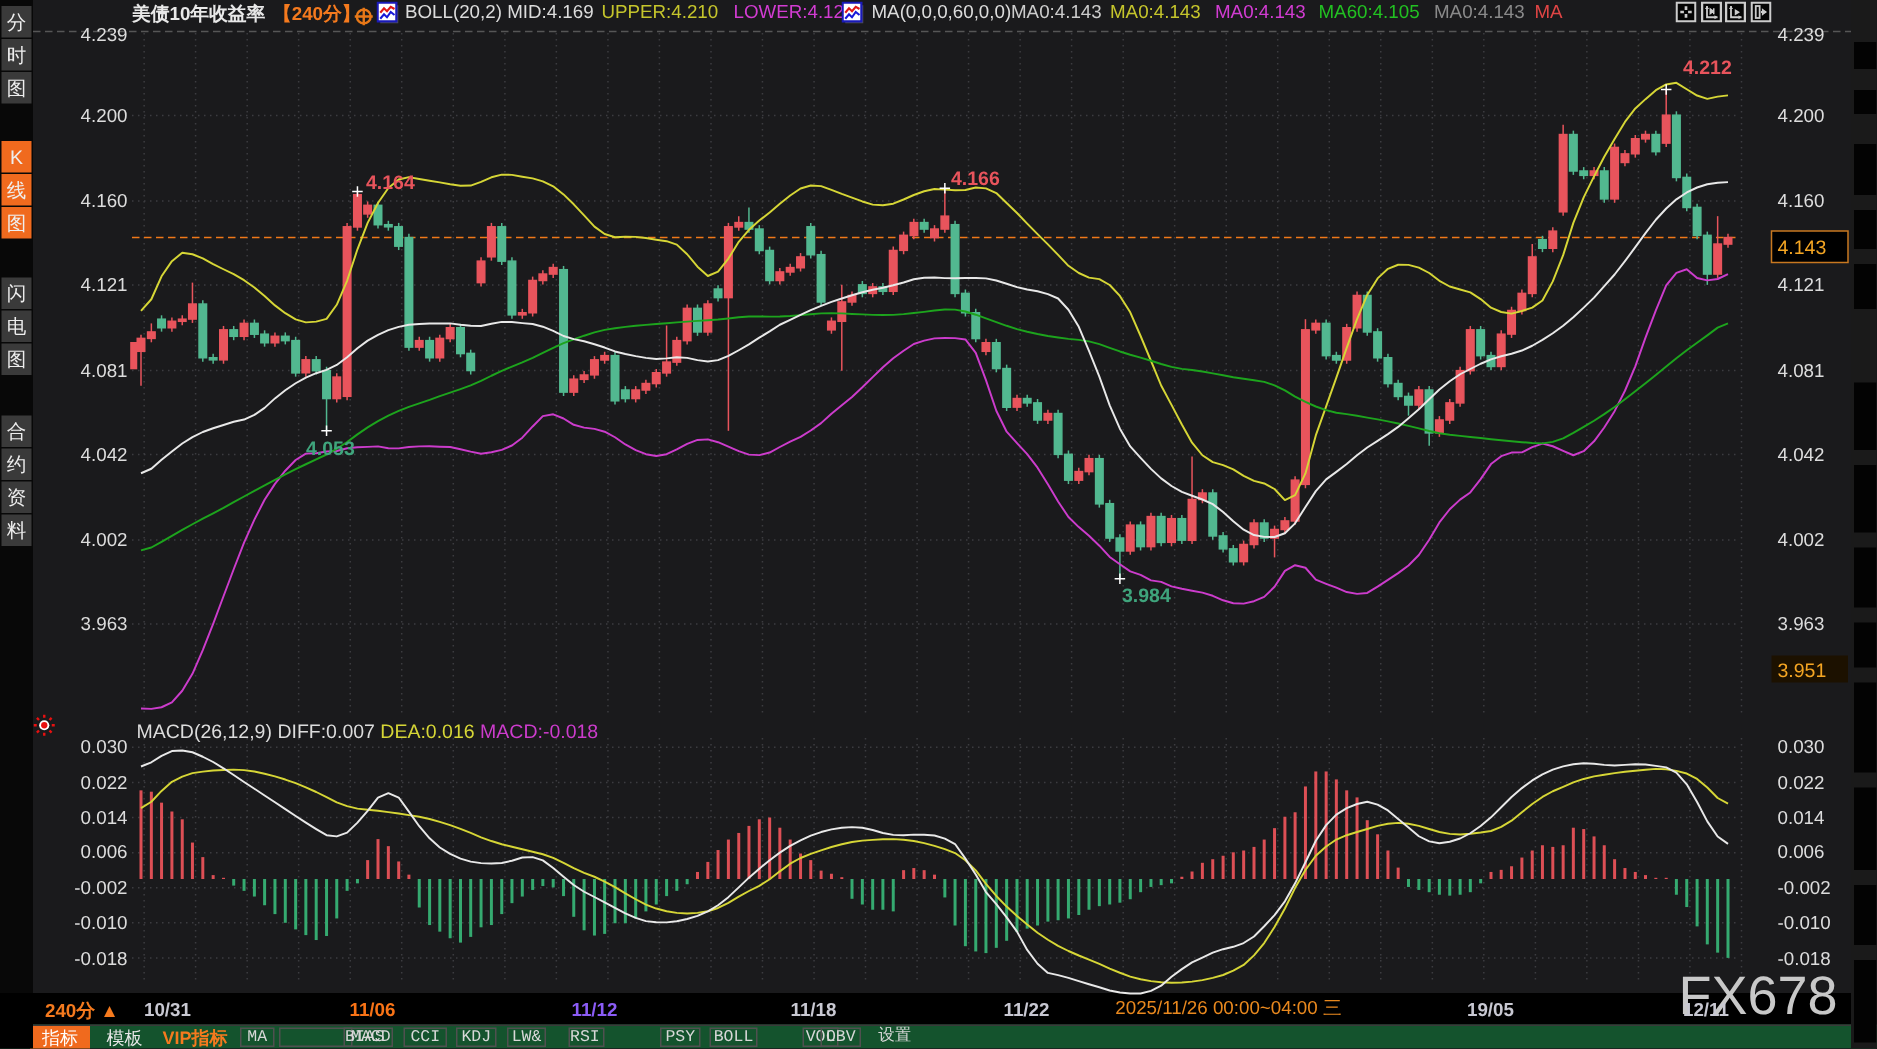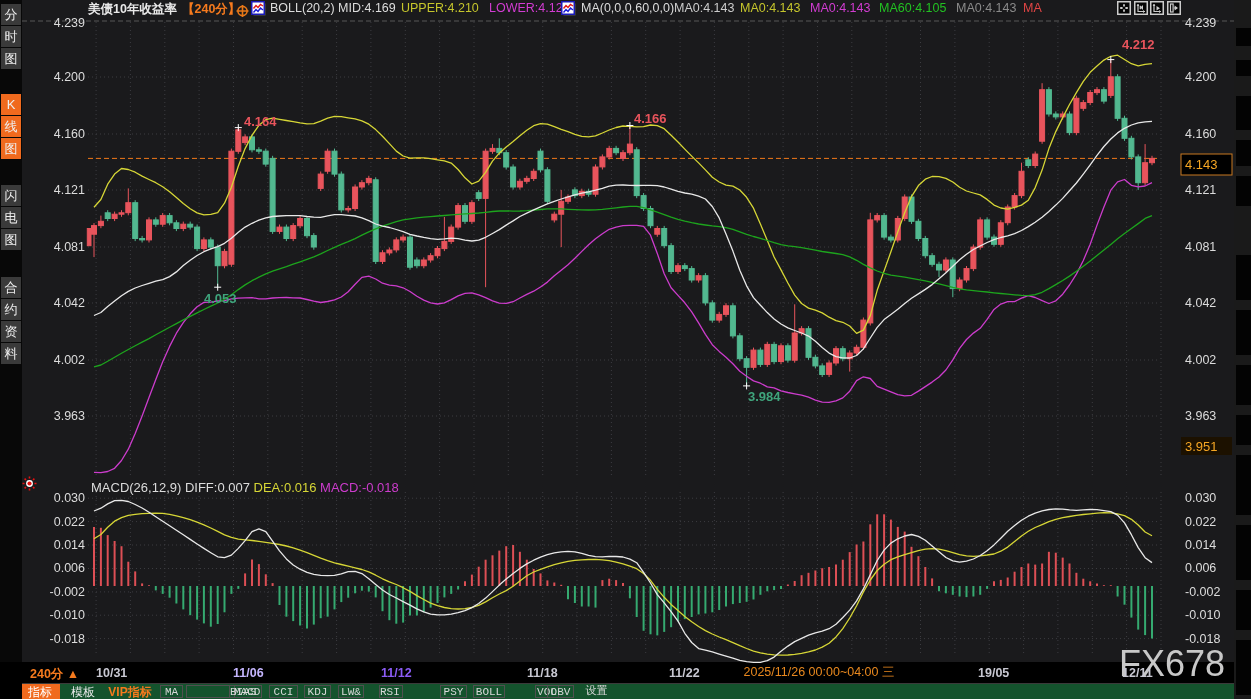--- a/index.html
+++ b/index.html
@@ -685,21 +685,21 @@
     <path d="M4 3v7.5h7" stroke="#ccc" stroke-width="1.2" fill="none"></path>
     <path d="M4 3l-1.4 2h2.8zM11 10.5l-2-1.4v2.8z" fill="#ccc"></path>
     <path d="M6.5 5l3.5 2.2-3.5 2.2z" fill="#ccc"></path>
   </svg>
 <svg style="position:absolute;left:1166.5px;top:1px" width="14" height="14">
     <rect x="0.75" y="0.75" width="12.5" height="12.5" fill="#050505" stroke="#cccccc" stroke-width="1.5"></rect>
     <rect x="3.5" y="3" width="2.6" height="8" fill="none" stroke="#ccc" stroke-width="1.2"></rect>
     <path d="M7 7h3.4M10 7l-1.8-1.3v2.6z" stroke="#ccc" stroke-width="1.2" fill="#ccc"></path>
   </svg>
 <span style="position:absolute;left:96px;top:666px;color:#c8c8d2;font-size:12.5px;font-weight:bold;">10/31</span>
-<span style="position:absolute;left:233px;top:666px;color:#c4b5fd;font-size:12.5px;font-weight:bold;">11/06</span>
+<span style="position:absolute;left:233px;top:666px;color:#f97316;font-size:12.5px;font-weight:bold;">11/06</span>
 <span style="position:absolute;left:381px;top:666px;color:#8b5cf6;font-size:12.5px;font-weight:bold;">11/12</span>
 <span style="position:absolute;left:527px;top:666px;color:#c8c8d2;font-size:12.5px;font-weight:bold;">11/18</span>
 <span style="position:absolute;left:669px;top:666px;color:#c8c8d2;font-size:12.5px;font-weight:bold;">11/22</span>
 <span style="position:absolute;left:978px;top:666px;color:#c8c8d2;font-size:12.5px;font-weight:bold;">19/05</span>
 <span style="position:absolute;left:1122px;top:666px;color:#c8c8d2;font-size:12.5px;font-weight:bold;">12/11</span>
 <span style="position:absolute;left:740px;top:664px;width:158px;height:17px;background:#000;color:#e8881e;font-size:12.5px;text-align:center;line-height:17px;">2025/11/26 00:00~04:00 三</span>
 <span style="position:absolute;left:30px;top:666px;color:#f57a1e;font-size:12.5px;font-weight:bold;">240分 ▲</span>
 <div style="position:absolute;left:0;top:683px;width:1251px;height:16px;background:#14532d;border-top:1px solid #3a3a3a;">
     <span style="position:absolute;left:20px;top:0px;width:40px;height:16px;background:#f06a1e;color:#fff;font-size:12px;text-align:center;line-height:16px;">指标</span>
     <span style="position:absolute;left:64px;top:0px;width:38px;height:16px;color:#e8e8e8;font-size:12px;text-align:center;line-height:16px;">模板</span>

